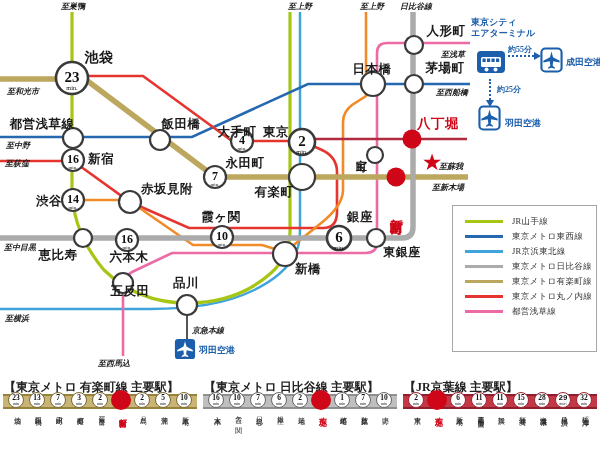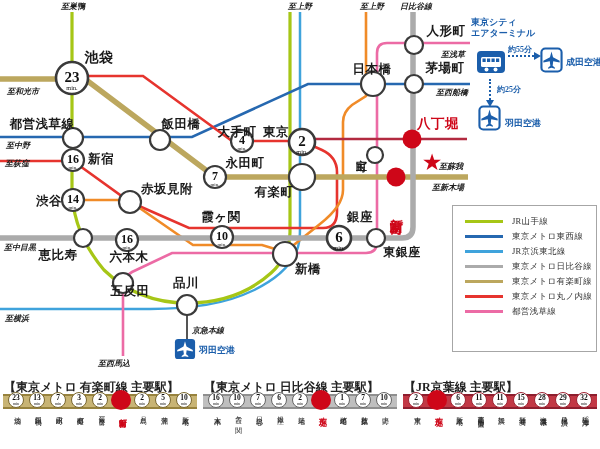--- a/index.html
+++ b/index.html
@@ -339,21 +339,21 @@
         <div class="strip-badge" style="left: 110px; border-color: rgb(158, 36, 51);">
           <div class="n">15</div>
           <div class="u">min</div>
         </div>
         <div class="strip-name" style="left: 112px;">新浦安</div>
         <div class="strip-badge" style="left: 131px; border-color: rgb(158, 36, 51); font-family: Liberation Serif, serif;">
           <div class="n">28</div>
           <div class="u">min</div>
         </div>
         <div class="strip-name" style="left: 133px;">海浜幕張</div>
-        <div class="strip-badge" style="left: 152px; border-color: rgb(158, 36, 51);">
+        <div class="strip-badge" style="left: 152px; border-color: rgb(158, 36, 51); font-family: Liberation Mono, monospace;">
           <div class="n">29</div>
           <div class="u">min</div>
         </div>
         <div class="strip-name" style="left: 154px;">検見川浜</div>
         <div class="strip-badge" style="left: 173px; border-color: rgb(158, 36, 51);">
           <div class="n">32</div>
           <div class="u">min</div>
         </div>
         <div class="strip-name" style="left: 175px;">稲毛海岸</div>
       </div>

